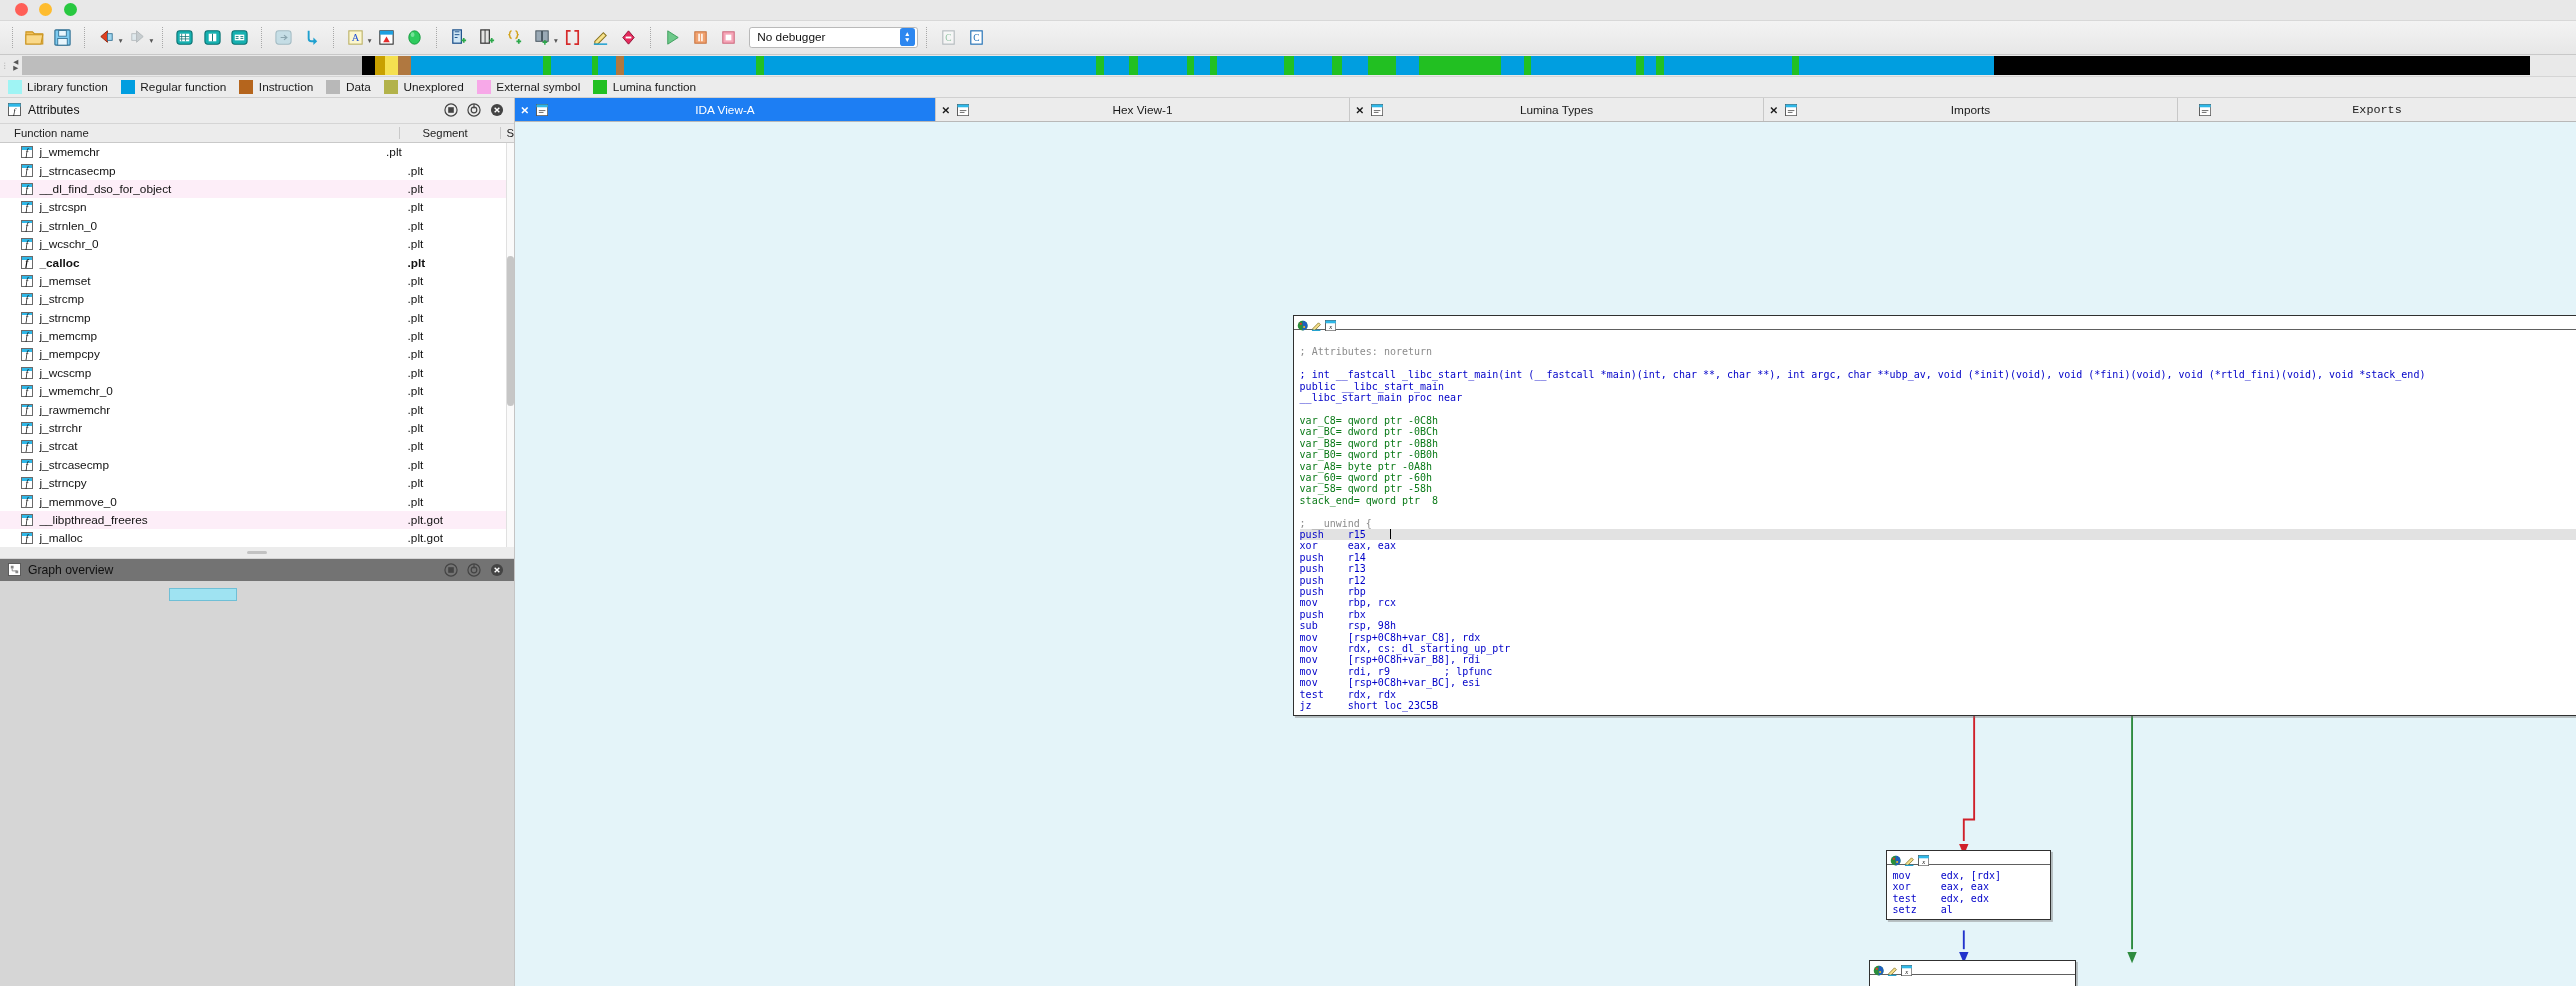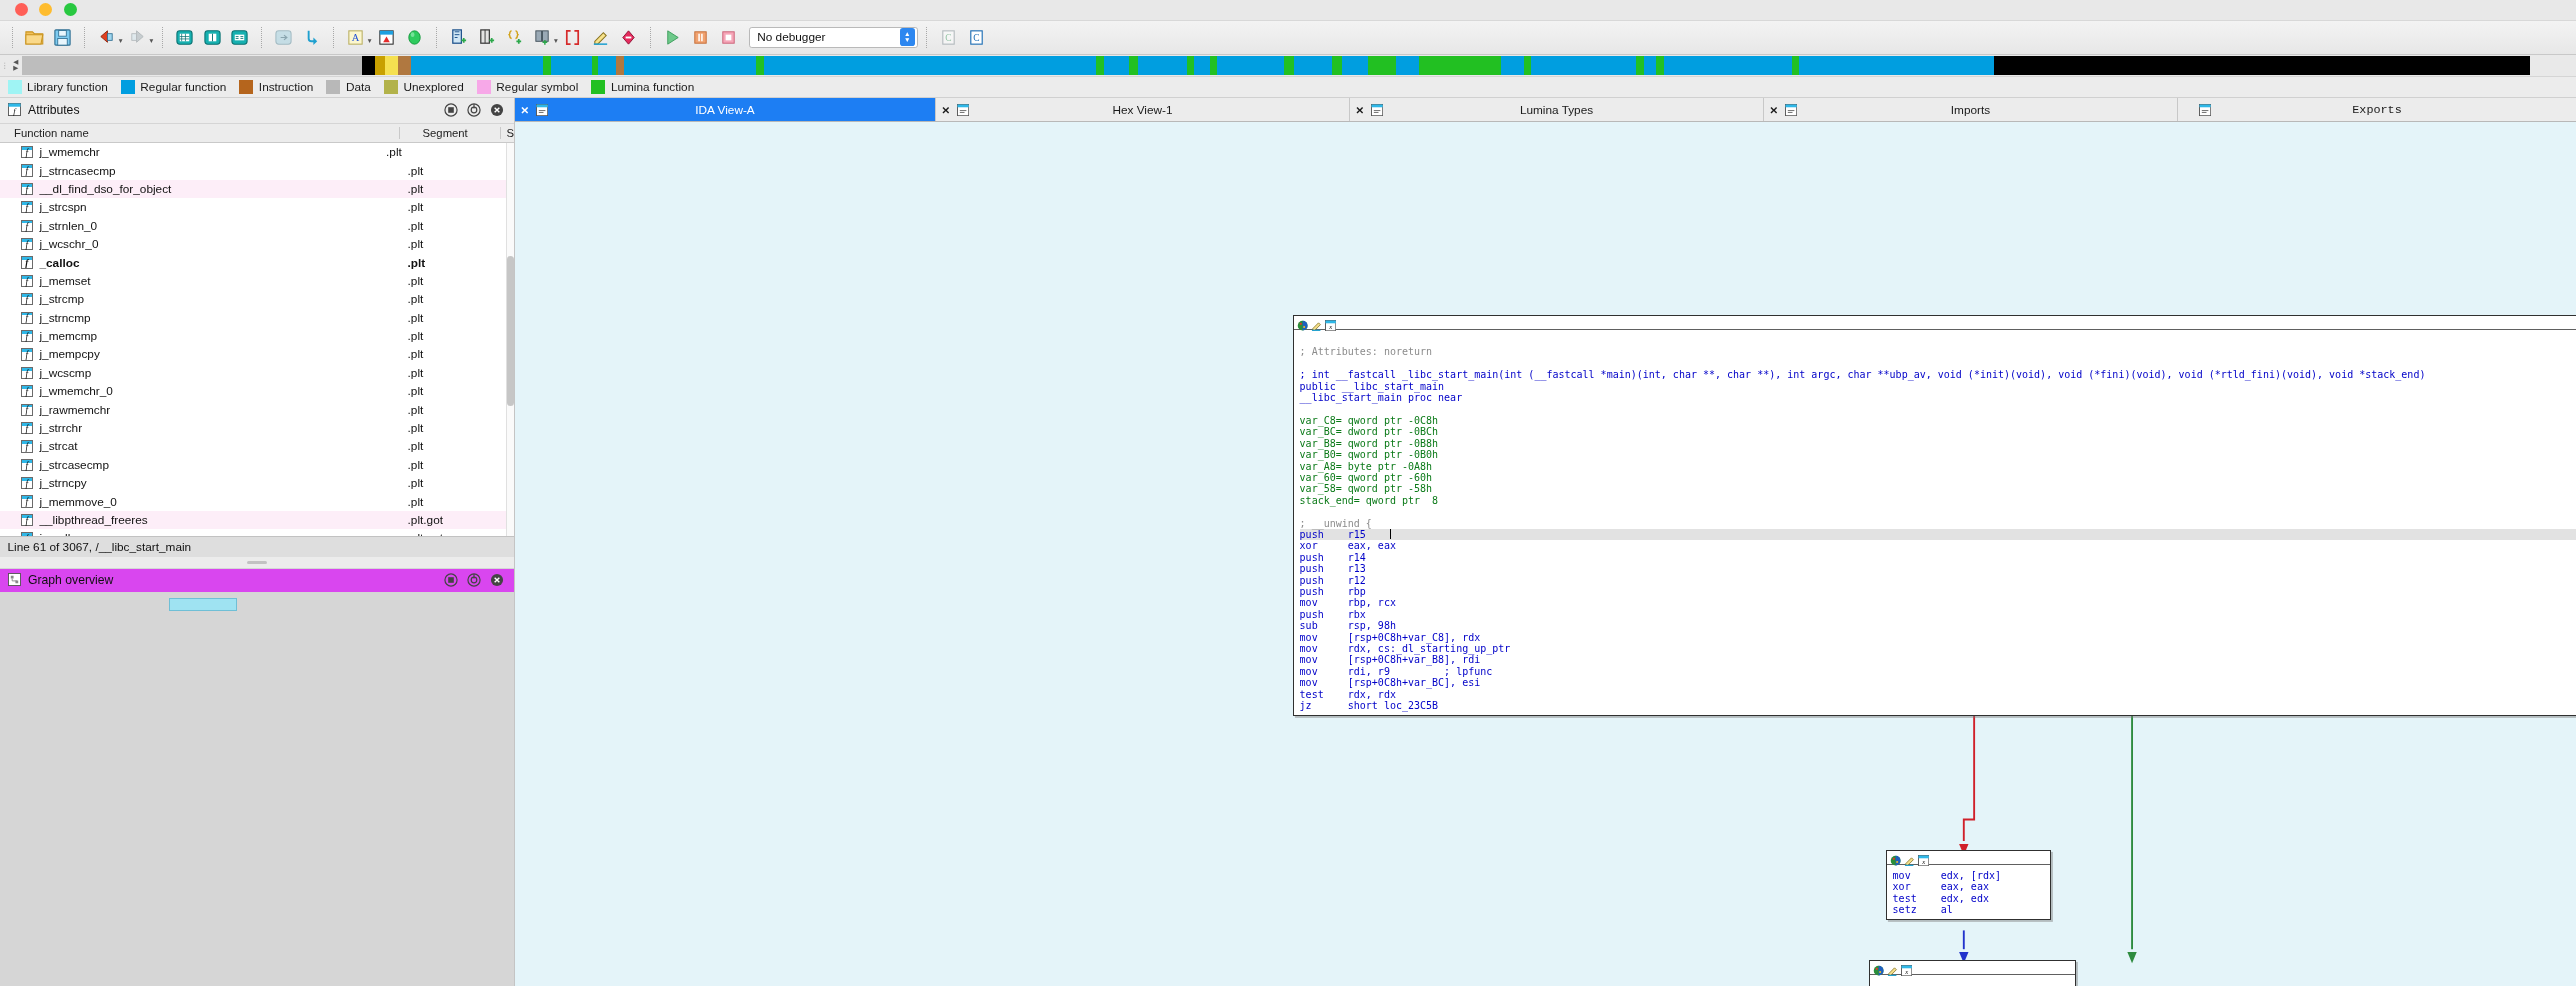--- a/index.html
+++ b/index.html
@@ -143,21 +143,21 @@
     display: flex; align-items: center; padding-left: 7.5px;
     font-size: 11.8px; color: #111;
   }
   .hsplit {
     height: 11.3px; background: #ececec;
     display: flex; align-items: center; justify-content: center;
   }
   .hsplit .grip { width: 20.7px; height: 2.8px; background: #c2c2c2; border-radius:1.9px; }
 
   .gov-head {
-    height: 24.4px; background: #d946ef; display: flex; align-items: center;
+    height: 24.4px; background: #737373; display: flex; align-items: center;
     padding: 0 7.5px; border-top: 0.9px solid #d5d5d5; border-bottom:0.9px solid #d5d5d5;
   }
   .gov-head .ptitle { font-size: 12.2px; color: #111; margin-left: 7.5px; }
   .gov-body { flex: 1; background: #d6d6d6; position: relative; }
   .gov-band { position:absolute; left:0; right:0; top:5.6px; height: 13px; display:flex; }
 
   
   .right { flex: 1; display: flex; flex-direction: column; background: #fff; }
   .tabbar { height: 24.4px; display: flex; background: #ececec; border-bottom: 0.9px solid #b8b8b8; }
   .tab {
@@ -474,21 +474,21 @@
     <div class="legend-item">
       <div class="legend-swatch" style="background: rgb(184, 184, 184);"></div>
       <span>Data</span>
     </div>
     <div class="legend-item">
       <div class="legend-swatch" style="background: rgb(178, 178, 74);"></div>
       <span>Unexplored</span>
     </div>
     <div class="legend-item">
       <div class="legend-swatch" style="background: rgb(247, 168, 232);"></div>
-      <span>Regular symbol</span>
+      <span>External symbol</span>
     </div>
     <div class="legend-item">
       <div class="legend-swatch" style="background: rgb(34, 192, 34);"></div>
       <span>Lumina function</span>
     </div>
   </div>
 
 <div class="main">
 
   <div class="left">
@@ -705,23 +705,20 @@
             <span>j_malloc</span>
           </div>
           <div class="fseg">.plt.got</div>
           <div class="fadr">0</div>
         </div>
         <div class="list-scrollbar">
         <div class="thumb"></div>
       </div>
     </div>
 
-    <div class="status-strip">
-      <span>Line 61 of 3067, /__libc_start_main</span>
-    </div>
 
     <div class="hsplit">
         <div class="grip"></div>
       </div>
 
     <div class="gov-head">
       <span>
         <svg width="13" height="13" viewBox="0 0 14 14">
             <rect x="0.5" y="0.5" width="13" height="13" fill="#fff" stroke="#555"></rect>
             <path d="M3 3h3v3H3zM8 8h3v3H8z" fill="#888"></path>

